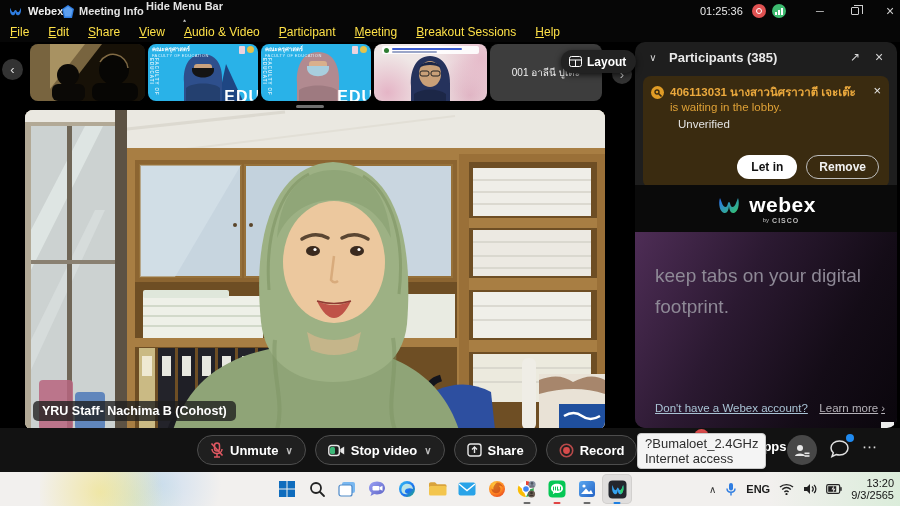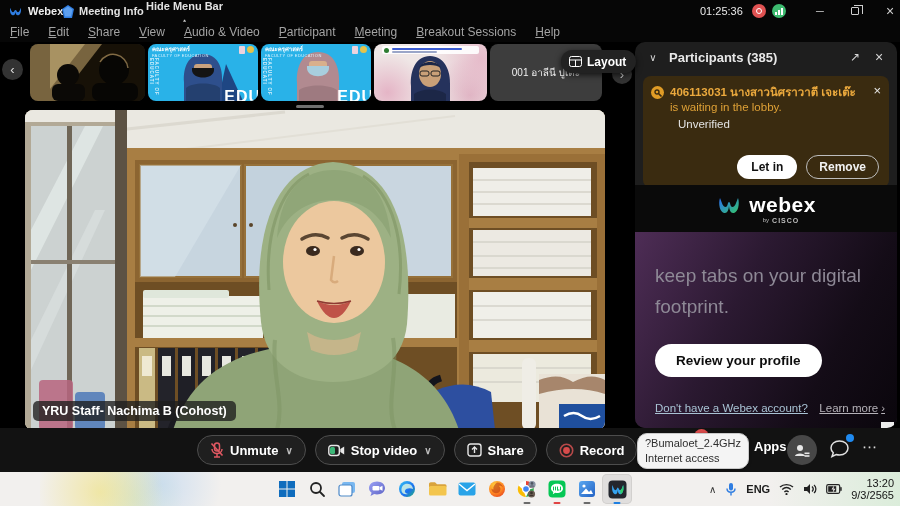--- a/index.html
+++ b/index.html
@@ -12,21 +12,21 @@
   .titlebar .item{position:absolute;top:0;height:22px;display:flex;align-items:center;gap:5px;white-space:nowrap;}
   .tb-text{font-weight:700;color:#f0f0f0;}
   .tb-light{font-weight:600;color:#e2e2e2;}
   .chip{width:14px;height:14px;border-radius:50%;display:flex;align-items:center;justify-content:center;}
   .win-btn{width:30px;height:22px;display:flex;align-items:center;justify-content:center;color:#cfcfcf;font-size:11px;}
   .restore-glyph{width:8px;height:8px;border:1px solid #cfcfcf;border-radius:1px;position:relative;}
   .restore-glyph:before{content:"";position:absolute;left:2px;top:-3px;width:8px;height:8px;border:1px solid #cfcfcf;border-left:none;border-bottom:none;}
 
   
   .menubar{left:0;top:22px;width:900px;height:20px;background:#060606;display:flex;align-items:center;padding-left:10px;gap:19px;}
-  .menu-item{display:inline-block;color:#a3a3a3;font-size:12px;}
+  .menu-item{display:inline-block;color:#fde047;font-size:12px;}
   .menu-item::first-letter{text-decoration:underline;}
 
   
   .filmstrip{left:0;top:42px;width:640px;height:64px;background:#000;}
   .thumb{position:absolute;top:2px;height:57px;border-radius:8px;overflow:hidden;background:#222;}
   .nav-circle{position:absolute;width:21px;height:21px;border-radius:50%;background:#333;color:#ddd;display:flex;align-items:center;justify-content:center;font-size:13px;box-shadow:0 1px 3px rgba(0,0,0,.6);}
   .layout-btn{position:absolute;left:561px;top:8px;height:23px;padding:0 10px 0 8px;border-radius:13px;background:#222;color:#fff;font-size:12px;font-weight:700;display:flex;align-items:center;gap:5px;box-shadow:0 2px 6px rgba(0,0,0,.7);z-index:5;}
   .fac-title{position:absolute;left:4px;top:2px;font-size:6px;font-weight:700;color:#fff;line-height:6px;}
   .fac-sub{position:absolute;left:4px;top:9px;font-size:4px;color:#dff4ff;letter-spacing:.4px;}
   .fac-side{position:absolute;left:1px;top:14px;font-size:4.5px;color:rgba(255,255,255,.8);writing-mode:vertical-rl;letter-spacing:1px;font-weight:700;}
@@ -73,21 +73,21 @@
   .link-account{color:#a9c3d4;font-size:11.5px;text-decoration:underline;}
   .link-learn{margin-left:auto;color:#b5b2b8;font-size:11.5px;text-decoration:underline;display:flex;gap:3px;align-items:flex-end;}
   .scrollbar{position:absolute;right:3px;top:190px;width:13px;height:188px;background:#ececec;}
 
   
   .controlbar{left:0;top:428px;width:900px;height:52px;background:#121212;}
   .ctl-group{position:absolute;left:197px;top:7px;display:flex;gap:9px;}
   .ctl-btn{height:30px;border:1px solid #4d4d4d;border-radius:16px;background:#1f1f1f;color:#fff;font-size:13px;font-weight:700;display:flex;align-items:center;gap:6px;padding:0 12px;}
   .ctl-chev{color:#bdbdbd;font-size:10px;margin-left:1px;}
   .ctl-divider{width:1px;height:16px;background:#555;}
-  .tooltip{position:absolute;left:637px;top:5px;background:#f4f4f4;border:1px solid #c9c9c9;border-radius:10px;padding:2px 7px;color:#2e2e2e;font-size:11px;line-height:15px;z-index:4;box-shadow:0 1px 3px rgba(0,0,0,.4);}
+  .tooltip{position:absolute;left:637px;top:5px;background:#f4f4f4;border:1px solid #c9c9c9;border-radius:4px;padding:2px 7px;color:#2e2e2e;font-size:13px;line-height:15px;z-index:4;box-shadow:0 1px 3px rgba(0,0,0,.4);}
   .red-dot{position:absolute;left:694px;top:1px;width:15px;height:15px;border-radius:50%;background:#d84b4b;z-index:3;}
   .apps-group{position:absolute;left:731px;top:10px;display:flex;align-items:center;gap:7px;color:#fff;font-size:13px;font-weight:700;}
   .participants-btn{position:absolute;left:787px;top:7px;width:30px;height:30px;border-radius:50%;background:#474747;display:flex;align-items:center;justify-content:center;}
   .chat-btn{position:absolute;left:829px;top:11px;}
   .chat-dot{position:absolute;left:846px;top:6px;width:8px;height:8px;border-radius:50%;background:#1f8af0;}
   .more-btn{position:absolute;left:862px;top:10px;color:#dcdcdc;font-size:15px;letter-spacing:1px;}
 
   
   .taskbar{left:0;top:472px;width:900px;height:34px;background:#f2f0ee;}
   .widget-blur{position:absolute;left:40px;top:0;width:200px;height:34px;
@@ -422,21 +422,20 @@
         <span class="brand-by">by</span>
         <span class="brand-cisco">CISCO</span>
       </div>
     </div>
 
     <div class="promo-body">
       <div class="headline">
         <div>keep tabs on your digital</div>
         <div>footprint.</div>
       </div>
-      <div class="cta-btn">Review your profile</div>
       <div class="promo-links">
         <span class="link-account">Don't have a Webex account?</span>
         <span class="link-learn">
           <span>Learn more</span>
           <span>›</span>
         </span>
       </div>
       <div class="scrollbar">
         
         

